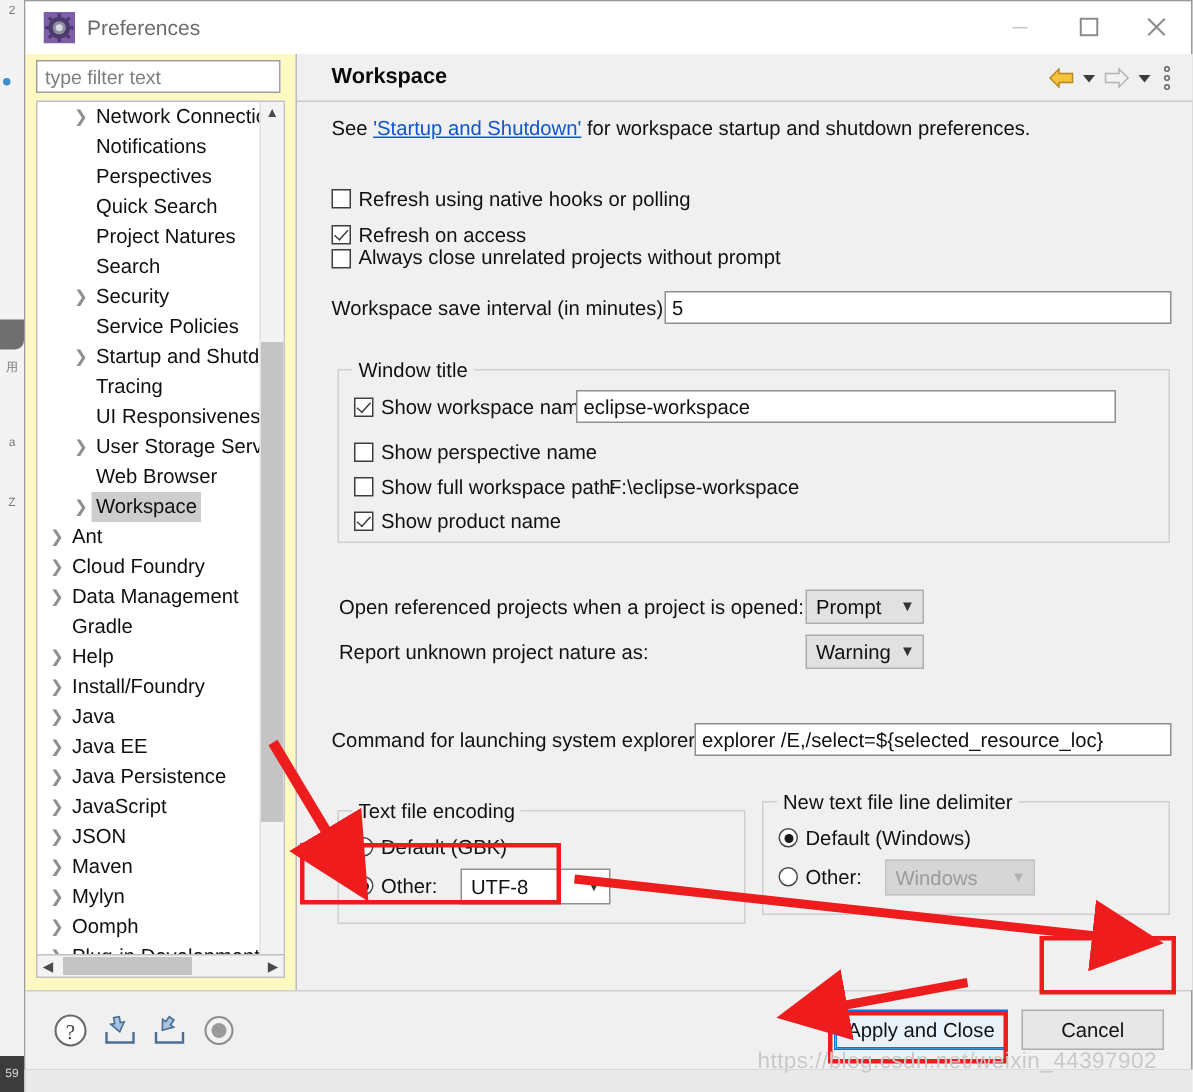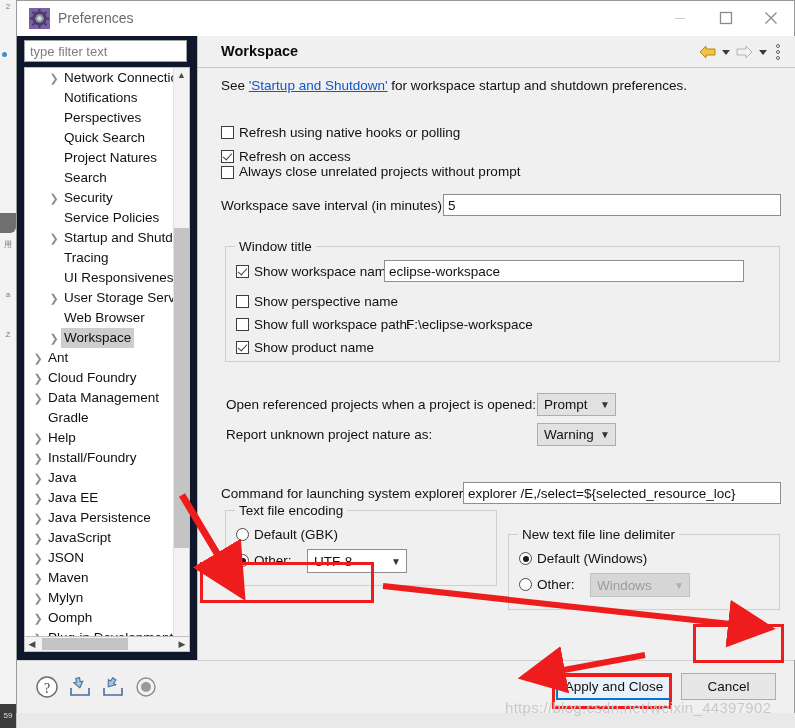--- a/index.html
+++ b/index.html
@@ -24,21 +24,21 @@
   .titlebar{position:relative;height:35px;background:#ffffff;border-bottom:1px solid #dcdcdc;}
   .title-icon{position:absolute;left:12px;top:7px;width:21px;height:21px;}
   .title-text{position:absolute;left:41px;top:9px;font-size:14px;color:#6b6b6b;}
   .wbtn{position:absolute;top:0;width:46px;height:34px;cursor:default;}
   .wbtn svg{position:absolute;left:50%;top:50%;transform:translate(-50%,-50%);}
   .wmin{right:91px;} .wmax{right:45px;} .wclose{right:0px;}
 
   .body{position:absolute;left:0;top:35px;width:777px;height:624px;}
 
   
-  .leftpane{position:absolute;left:0;top:0;width:180px;height:624px;background:#0f172a;}
+  .leftpane{position:absolute;left:0;top:0;width:180px;height:624px;background:#fef9c3;}
   .filterbox{position:absolute;left:7px;top:4px;width:163px;height:22px;background:#fff;border:1px solid #a0a0a0;box-sizing:border-box;}
   .filterbox span{position:absolute;left:5px;top:3px;font-size:13px;color:#7d7d7d;}
   .treewrap{position:absolute;left:7px;top:31px;width:166px;height:583px;background:#fff;border:1px solid #c0c0c0;box-sizing:border-box;overflow:hidden;}
   .treelist{position:absolute;left:0;top:0;width:150px;}
   .trow{position:relative;height:20px;line-height:20px;white-space:nowrap;font-size:13.5px;color:#101010;cursor:default;}
   .trow.sel > .tlabel{background:#cdcdcd;}
   .tarrow{position:absolute;top:0;width:14px;text-align:center;color:#8e8e8e;font-size:11px;line-height:20px;}
   .tlabel{position:absolute;top:0;line-height:20px;padding:0 3px;}
   .d0 .tarrow{left:6px;} .d0 .tlabel{left:20px;}
   .d1 .tarrow{left:22px;} .d1 .tlabel{left:36px;}
@@ -375,21 +375,21 @@
           <div class="combo" style="left:339px;top:355px;width:79px;height:23px;">
             <span class="cv">Warning</span>
             <span class="ch">▼</span>
           </div>
 
           <span class="lbl" style="left:23px;top:418px;">Command for launching system explorer:</span>
           <div class="txtin" style="left:265px;top:414px;width:318px;height:22px;">
             <span>explorer /E,/select=${selected_resource_loc}</span>
           </div>
 
-          <div class="grp" style="left:27px;top:442px;width:272px;height:76px;">
+          <div class="grp" style="left:27px;top:472px;width:272px;height:76px;">
             <span class="grp-lg">Text file encoding</span>
             <label class="cbrow" style="left:10px;top:16px;">
               <span class="rbox"></span>
               <span>Default (GBK)</span>
             </label>
             <label class="cbrow" style="left:10px;top:42px;">
               <span class="rbox on"></span>
               <span>Other:</span>
             </label>
             <div class="combo white" style="left:81px;top:38px;width:100px;height:24px;">

